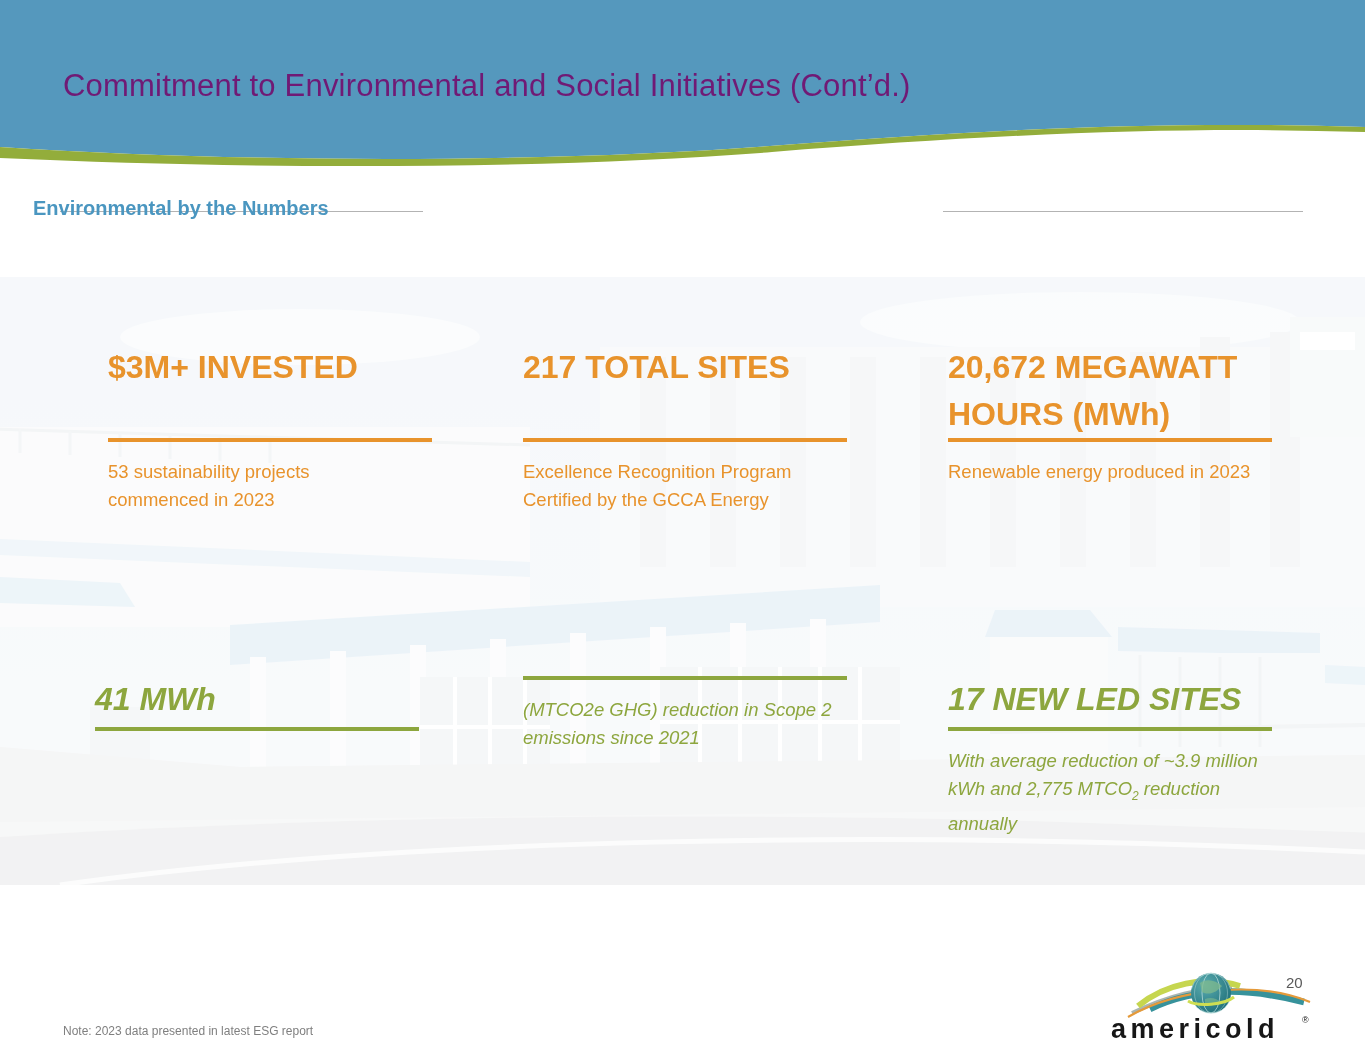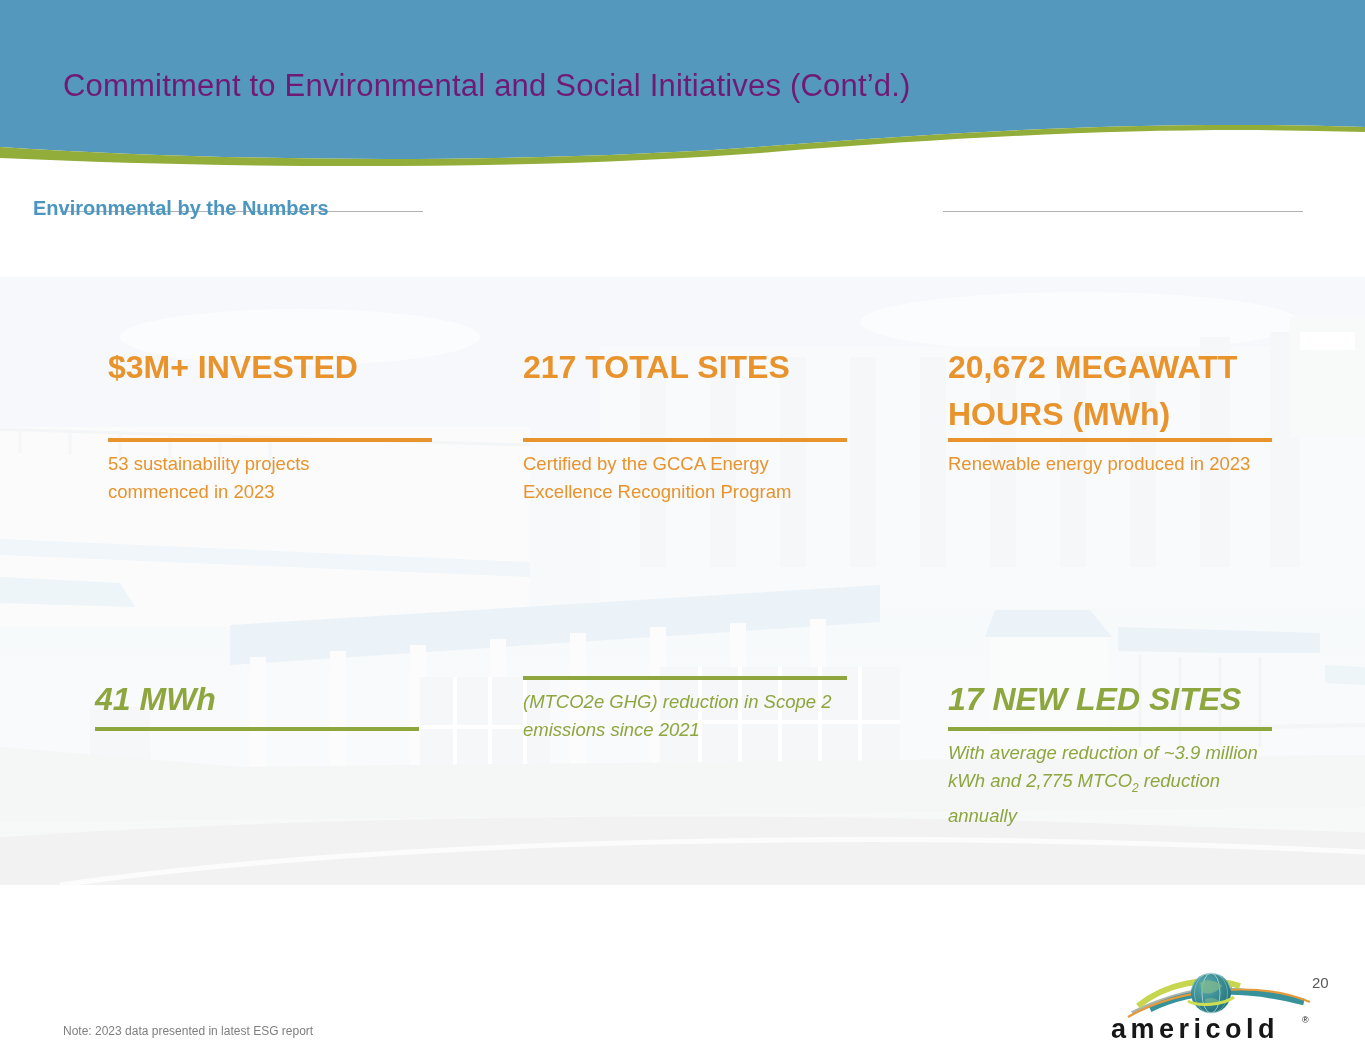--- a/index.html
+++ b/index.html
@@ -31,39 +31,39 @@
 
   
   .stat { position:absolute; width:360px; }
   .stat-orange { color:#E8932C; }
   .stat-green  { color:#8DA63E;font-style:italic; }
   .stat-head { display:flex; flex-direction:column; justify-content:flex-start; }
   .row-top .stat-head    { height:94px; }
   .row-bottom .stat-head { height:51px; }
   .stat-value-line { font-size:32px; font-weight:700; line-height:47px; white-space:nowrap; }
   .stat-rule { width:324px; height:0; border-top:4px solid currentColor; }
-  .stat-desc { margin-top:8px; font-size:18.5px; line-height:27.5px; }
+  .stat-desc { margin-top:16px; font-size:18.5px; line-height:27.5px; }
   .stat-desc div, .stat-desc .dl { white-space:nowrap; }
   .stat-desc sub { font-size:12px; }
 
   #stat-t1 { left:108px; top:344px; }
   #stat-t2 { left:523px; top:344px; }
   #stat-t3 { left:948px; top:344px; }
   #stat-b1 { left:95px;  top:676px; }
   #stat-b2 { left:523px; top:676px; }
   #stat-b3 { left:948px; top:676px; }
 
   
   .footnote {
     position:absolute; left:63px; top:1024px;
     font-size:12px; color:#7f7f7f;
   }
   .page-number {
     position:absolute; left:1286px; top:974px;
-    font-size:15px; color:#595959;margin-left:26px;
+    font-size:15px; color:#595959;
   }
   .logo { position:absolute; left:1110px; top:971px; width:210px; height:76px; }
 </style>
 </head>
 <body>
 
 <svg class="header-wave" viewBox="0 0 1365 180" preserveAspectRatio="none">
   <path d="M0,0 H1365 V127 C1180,121 1000,128 770,146 C560,162 260,164 0,147 Z" fill="#5598BD"></path>
   <path d="M0,147 C260,164 560,162 770,146 C1000,128 1180,121 1365,127
            L1365,132 C1180,126 1000,134 772,152 C560,169 260,170 0,158 Z" fill="#93AD3B"></path>
@@ -178,22 +178,22 @@
     <div>commenced in 2023</div>
   </div>
 </div>
 
 <div class="stat row-top stat-orange" id="stat-t2">
   <div class="stat-head">
     <div class="stat-value-line">217 TOTAL SITES</div>
   </div>
   <div class="stat-rule"></div>
   <div class="stat-desc">
+    <div>Excellence Recognition Program</div>
     <div>Certified by the GCCA Energy</div>
-    <div>Excellence Recognition Program</div>
   </div>
 </div>
 
 <div class="stat row-top stat-orange" id="stat-t3">
   <div class="stat-head">
     <div class="stat-value-line">20,672 MEGAWATT</div>
     <div class="stat-value-line">HOURS (MWh)</div>
   </div>
   <div class="stat-rule"></div>
   <div class="stat-desc">

